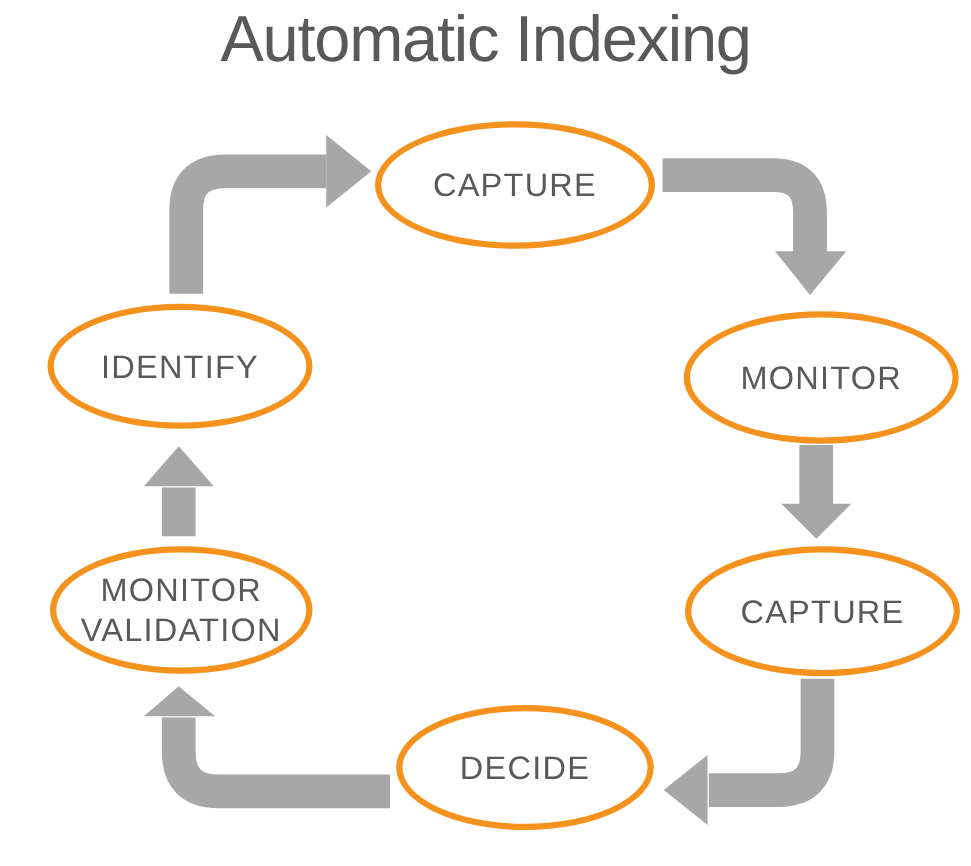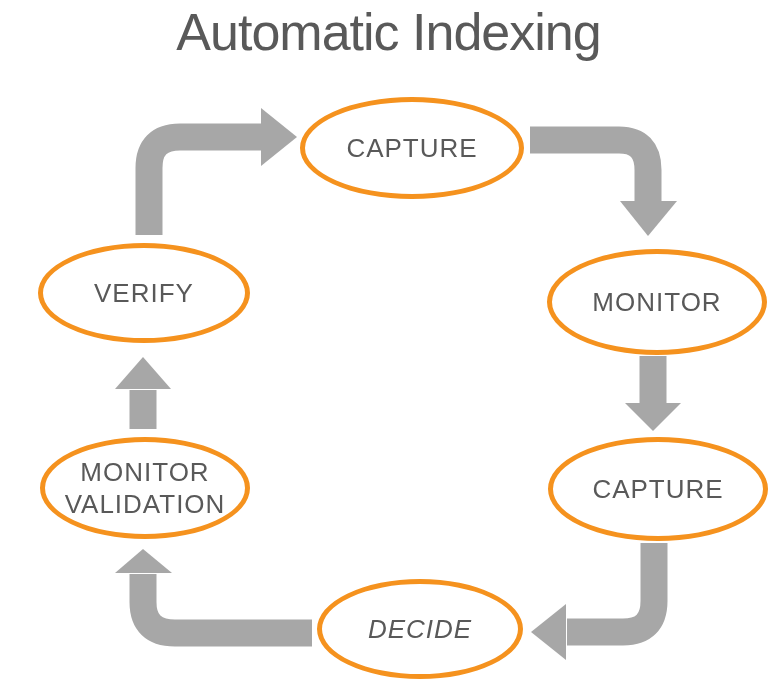--- a/index.html
+++ b/index.html
@@ -55,21 +55,21 @@
     text-align: center;
     color: var(--color-node_text, #595959);
     font-size: 26px;
     letter-spacing: 1px;
     line-height: 1.25;
     padding: 0 6px;
   }
   .node-capture            { left: 300px; top:  97px; width: 224px; height: 102px; }
   .node-identify           { left: 547px; top: 249px; width: 220px; height: 106px; }
   .node-verify             { left: 548px; top: 437px; width: 220px; height: 104px; }
-  .node-decide             { left: 317px; top: 579px; width: 206px; height: 100px; font-style: italic; }
+  .node-decide             { left: 317px; top: 564px; width: 206px; height: 100px; }
   .node-online-validation  { left:  40px; top: 437px; width: 210px; height: 102px; }
   .node-monitor            { left:  38px; top: 243px; width: 212px; height: 100px; }
 </style>
 </head>
 <body>
 
 <div class="canvas">
 
   <h1 class="diagram-title">Automatic Indexing</h1>
 
@@ -114,16 +114,16 @@
 
   <div class="node node-decide">
     <span>DECIDE</span>
   </div>
 
   <div class="node node-online-validation">
     <span>MONITOR VALIDATION</span>
   </div>
 
   <div class="node node-monitor">
-    <span>VERIFY</span>
+    <span>IDENTIFY</span>
   </div>
 
 </div>
 
 </body></html>

